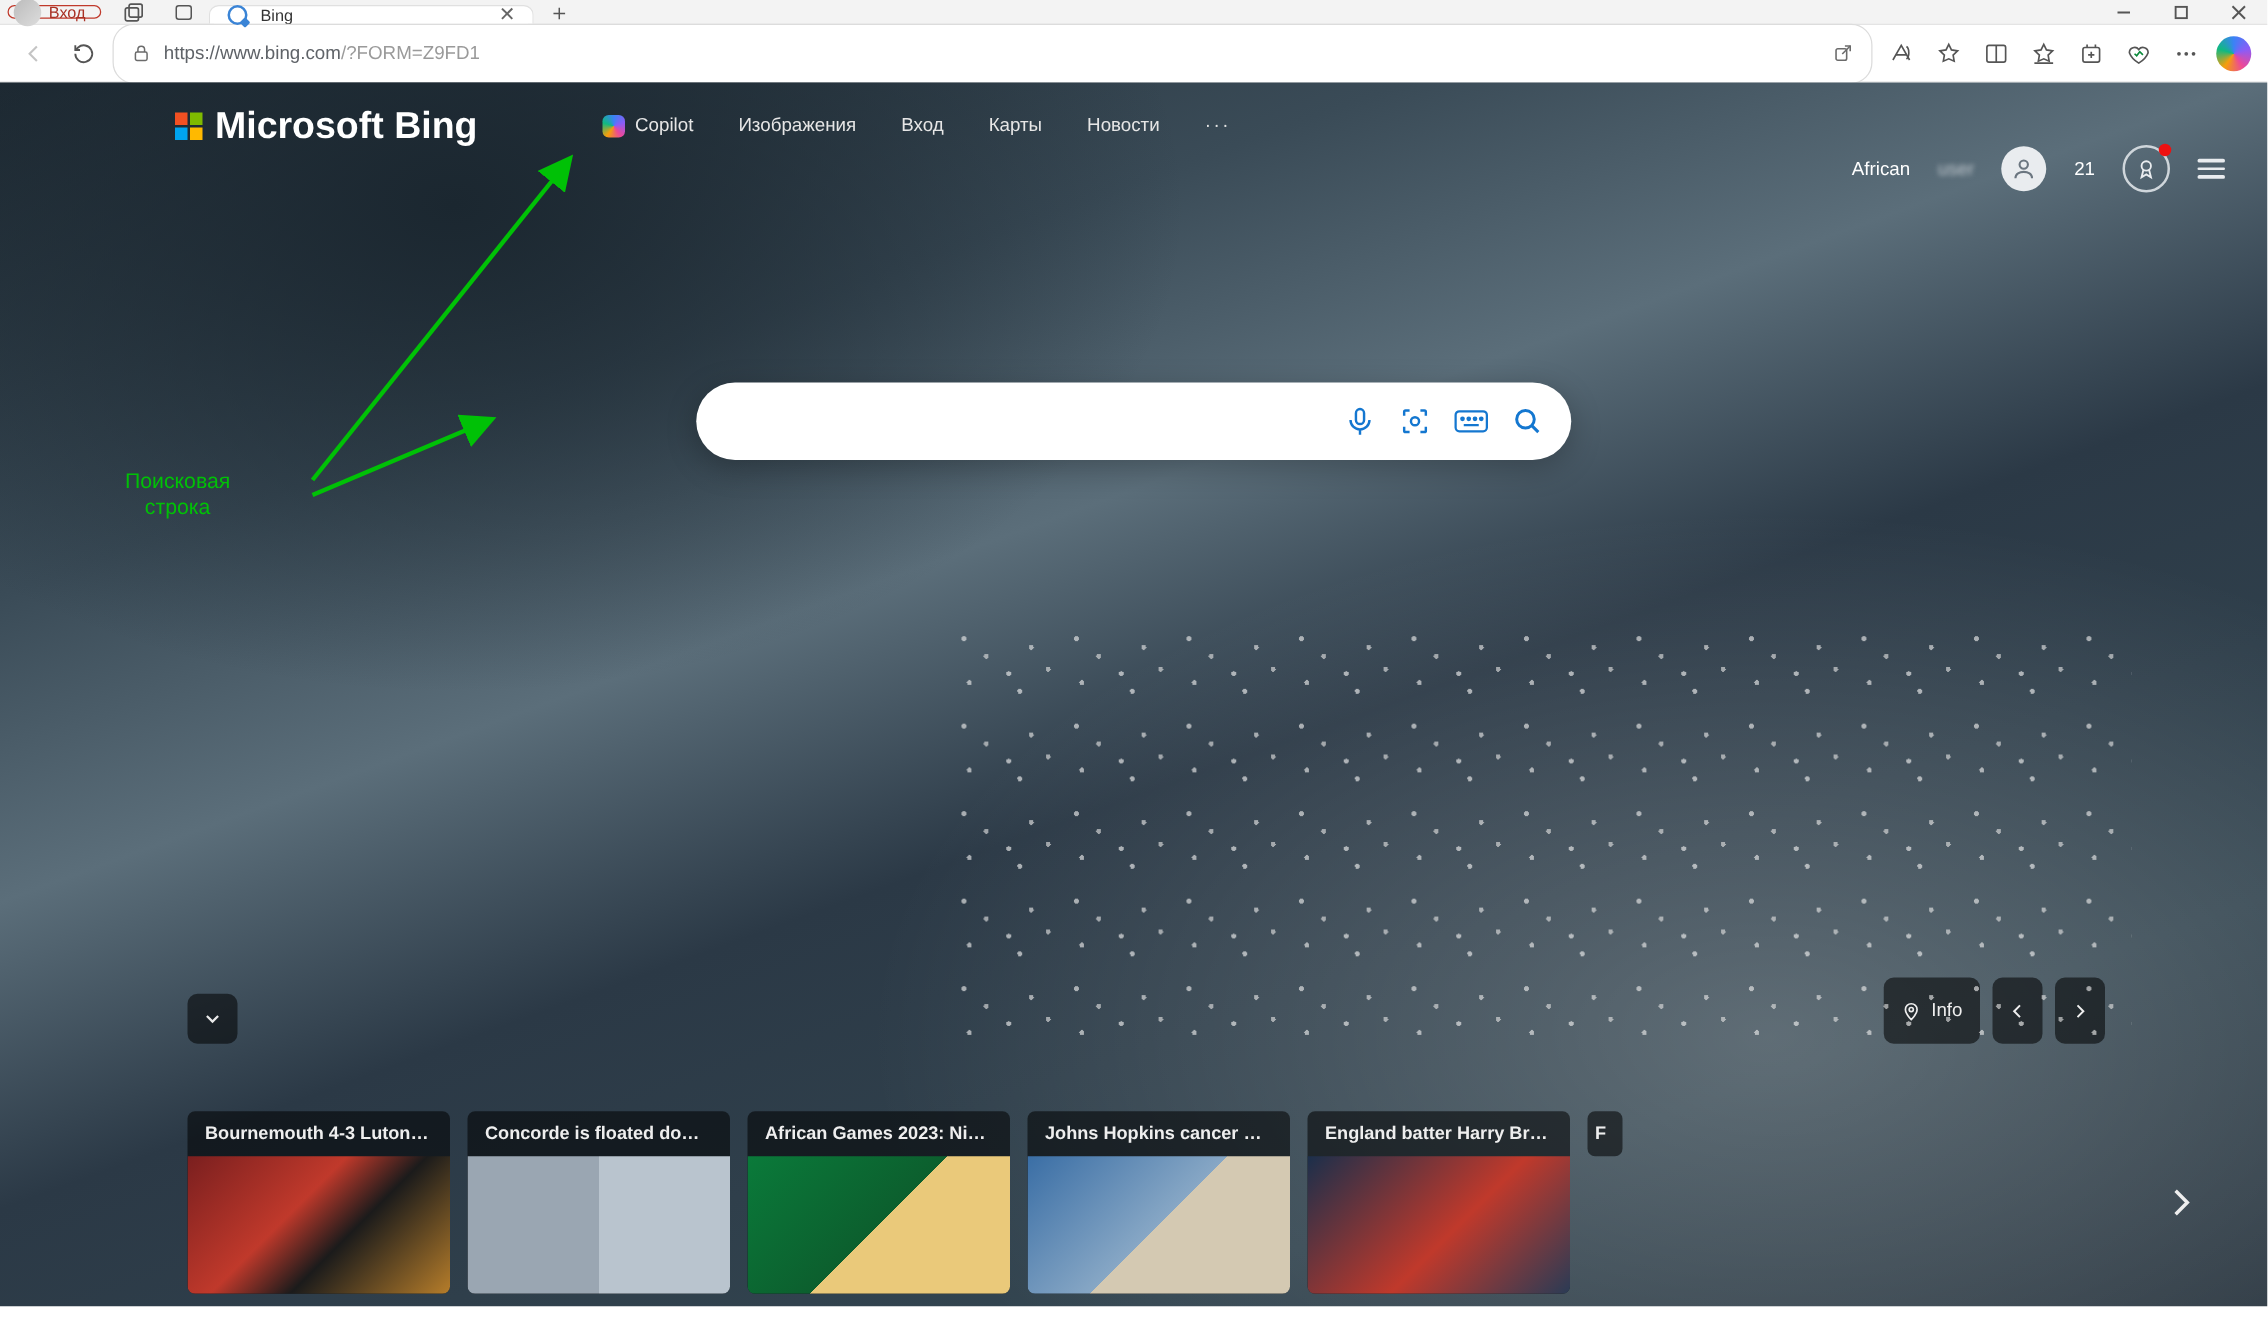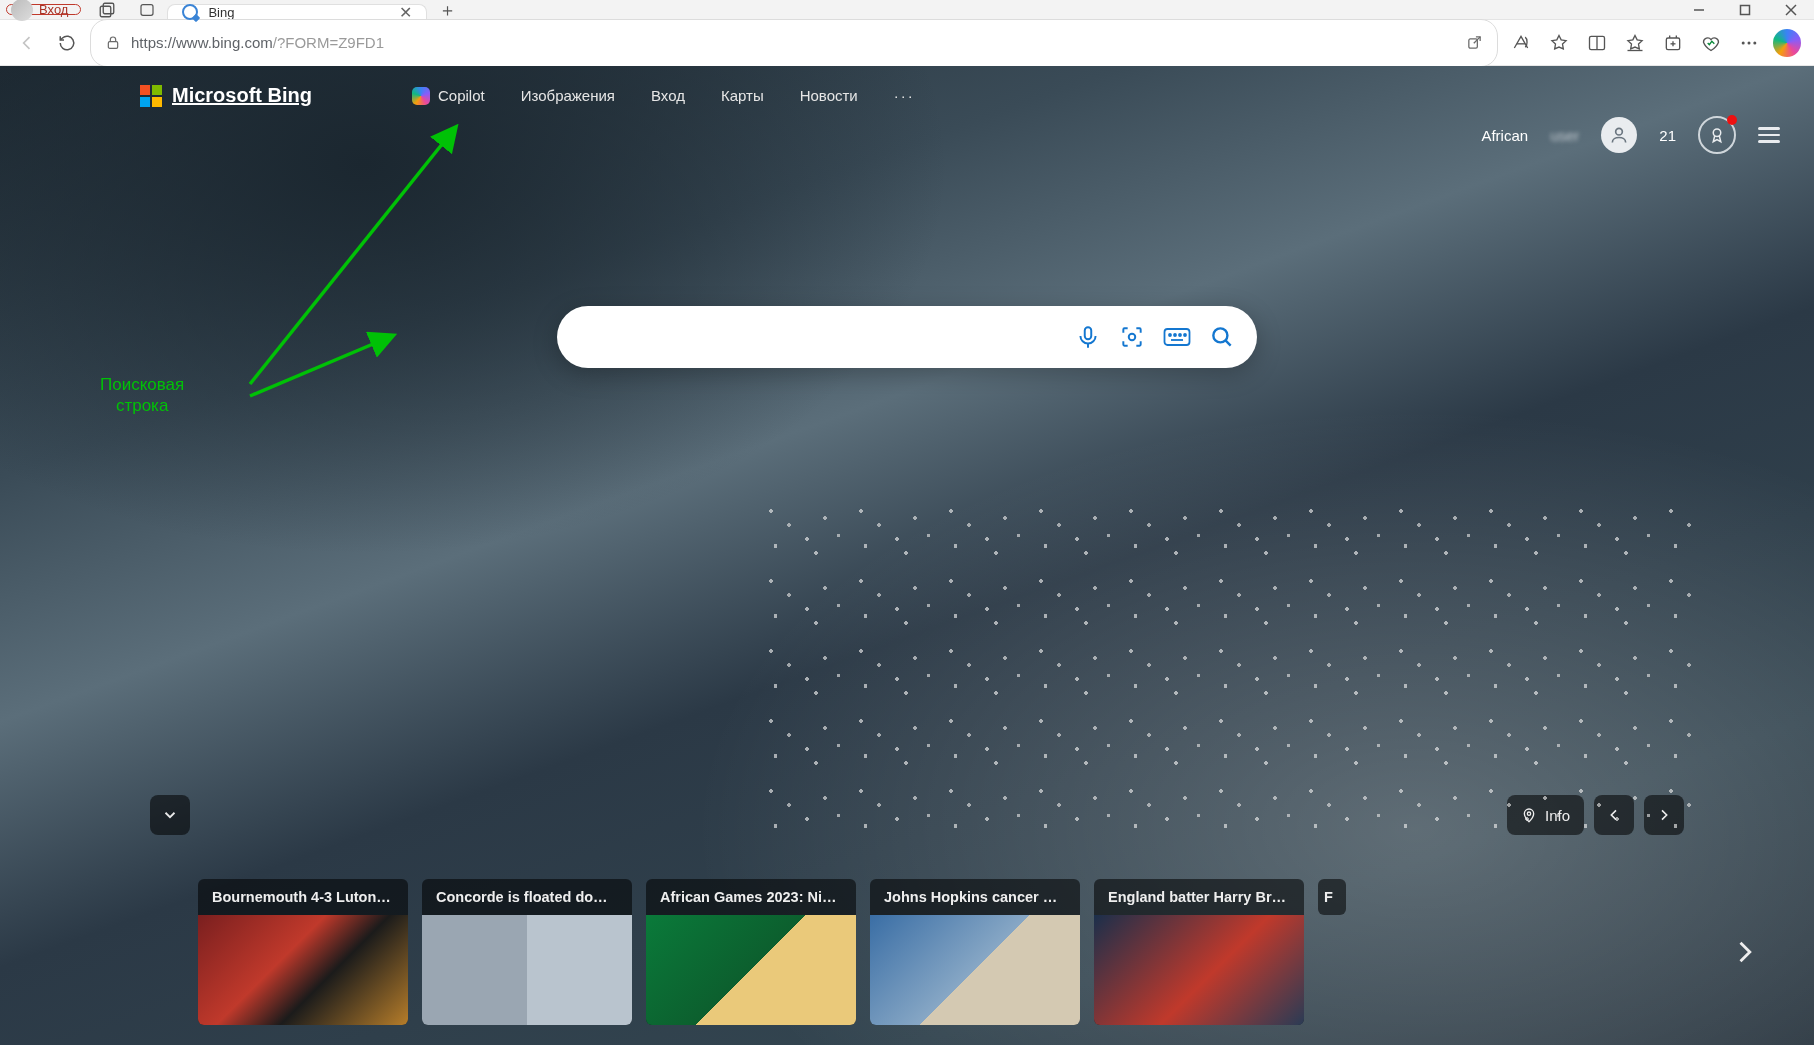--- a/index.html
+++ b/index.html
@@ -64,21 +64,21 @@
       radial-gradient(2px 2px at 85% 55%, #ddd 99%, transparent),
       radial-gradient(2px 2px at 15% 70%, #e9e9e9 99%, transparent),
       radial-gradient(2px 2px at 60% 80%, #eee 99%, transparent);
     background-size: 90px 70px;
     opacity:.65; pointer-events:none;
   }
 
   .bing-header{
     display:flex; align-items:center; gap:40px; padding:18px 34px 0 140px; font-size:15px;
   }
-  .bing-logo{ display:flex; align-items:center; gap:10px; font-size:20px; font-weight:600;text-decoration:underline;}
+  .bing-logo{ display:flex; align-items:center; gap:10px; font-size:30px; font-weight:600;}
   .ms-tiles{ width:22px;height:22px; display:grid; grid-template:1fr 1fr/1fr 1fr; gap:2px;}
   .ms-tiles span:nth-child(1){background:#f25022;}
   .ms-tiles span:nth-child(2){background:#7fba00;}
   .ms-tiles span:nth-child(3){background:#00a4ef;}
   .ms-tiles span:nth-child(4){background:#ffb900;}
   .bing-nav{ display:flex; gap:36px; color:#e6e6e6; margin-left:60px;}
   .bing-nav a{ cursor:pointer; display:flex; align-items:flex-start; gap:8px;}
   .copilot-mini{ width:18px;height:18px;border-radius:5px; background:conic-gradient(#3b82f6,#8b5cf6,#ec4899,#f59e0b,#10b981,#3b82f6);}
   .nav-more{ letter-spacing:2px;}
 
@@ -110,27 +110,27 @@
   }
   svg.annot{ position:absolute; left:0; top:0; pointer-events:none; }
 
   
   .expand-chip{
     position:absolute; left:150px; bottom:210px; width:40px;height:40px;border-radius:8px;
     background:rgba(0,0,0,.55); display:flex;align-items:center;justify-content:center;color:#e9e9e9;cursor:pointer;
   }
   .info-group{ position:absolute; right:130px; bottom:210px; display:flex; gap:10px;}
   .chip{
-    height:40px; border-radius:8px; background:rgba(0,0,0,.55); color:#eee;
+    height:53px; border-radius:8px; background:rgba(0,0,0,.55); color:#eee;
     display:flex; align-items:center; justify-content:center; gap:8px; padding:0 14px; cursor:pointer; font-size:15px;
   }
   .chip.square{ width:40px; padding:0;}
 
   .carousel{
-    position:absolute; left:150px; right:50px; bottom:20px; display:flex; gap:14px; align-items:flex-start;margin-left:48px;
+    position:absolute; left:150px; right:50px; bottom:10px; display:flex; gap:14px; align-items:flex-start;
   }
   .card{
     width:210px; flex:0 0 210px; background:rgba(0,0,0,.55); border-radius:6px; overflow:hidden;
     color:#eee; display:flex; flex-direction:column; cursor:pointer;
   }
   .card .title{ padding:10px 14px; font-size:14.5px; font-weight:600; white-space:nowrap; overflow:hidden; text-overflow:ellipsis;}
   .card .thumb{ height:110px; }
   .thumb.a{background:linear-gradient(135deg,#7a1f1f,#c0392b 40%,#1b1b1b 60%,#b67d2a);}
   .thumb.b{background:linear-gradient(90deg,#9aa6b2 0 50%,#b9c4ce 50% 100%);}
   .thumb.c{background:linear-gradient(135deg,#0a7a3a,#0c5f2e 50%,#eac97a 50%);}

